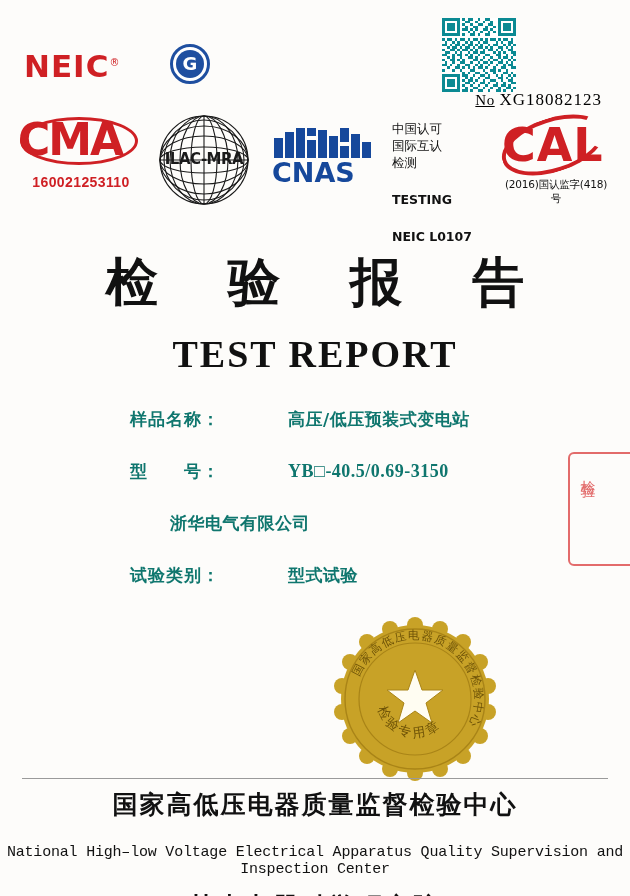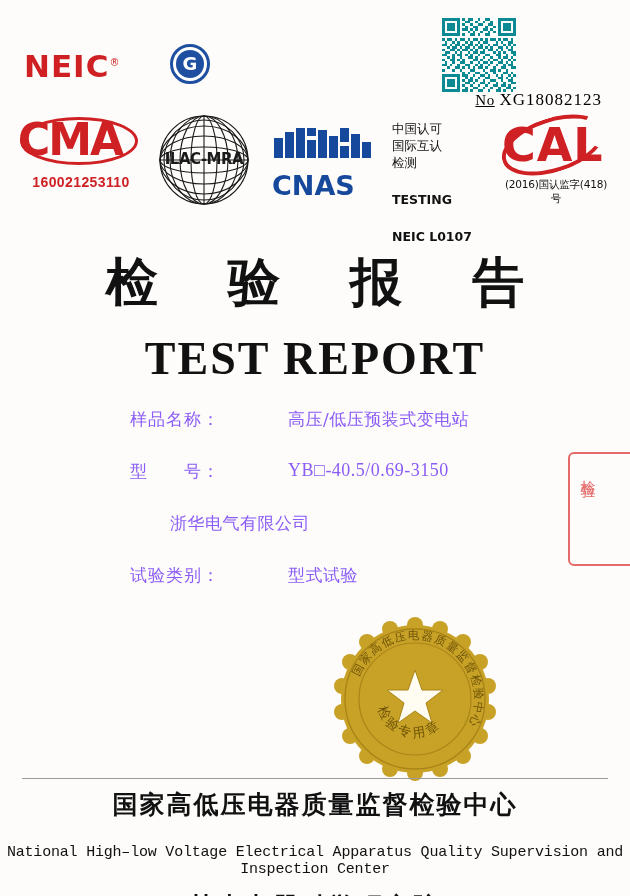--- a/index.html
+++ b/index.html
@@ -183,21 +183,21 @@
     display: block;
     background: #16489b;
   }
   .cnas .name {
     font-family: "DejaVu Sans", sans-serif;
     font-size: 27px;
     font-weight: bold;
     color: #16489b;
     letter-spacing: 0px;
     line-height: 30px;
-    margin-top: 13px;
+    margin-top: 0;
   }
 
   .cnas-text {
     position: absolute;
     left: 378px;
     top: 8px;
     font-family: "DejaVu Sans", sans-serif;
     font-size: 12.5px;
     line-height: 17px;
     color: #111;
@@ -265,39 +265,40 @@
     text-indent: 26px;
     color: #111;
   }
   .title-en {
     position: absolute;
     top: 332px;
     left: 0;
     width: 630px;
     text-align: center;
     font-family: "Liberation Serif", serif;
-    font-size: 46px;
+    font-size: 38px;
     font-weight: bold;
     letter-spacing: 2px;
     color: #111;
   }
 
   
   .fields {
     position: absolute;
     top: 408px;
     left: 130px;
     width: 460px;
   }
   .field {
     display: flex;
-    align-items: flex-start;
+    align-items: center;
     margin-bottom: 29px;
     font-size: 17px;
-    color: #8b5cf6;
+    color: #0f766e;
+    font-weight: bold;
   }
   .field .flabel {
     width: 118px;
     flex: none;
     font-family: "DejaVu Serif", serif;
     letter-spacing: 1px;
     white-space: pre;
   }
   .field .fvalue {
     font-family: "DejaVu Serif", serif;

